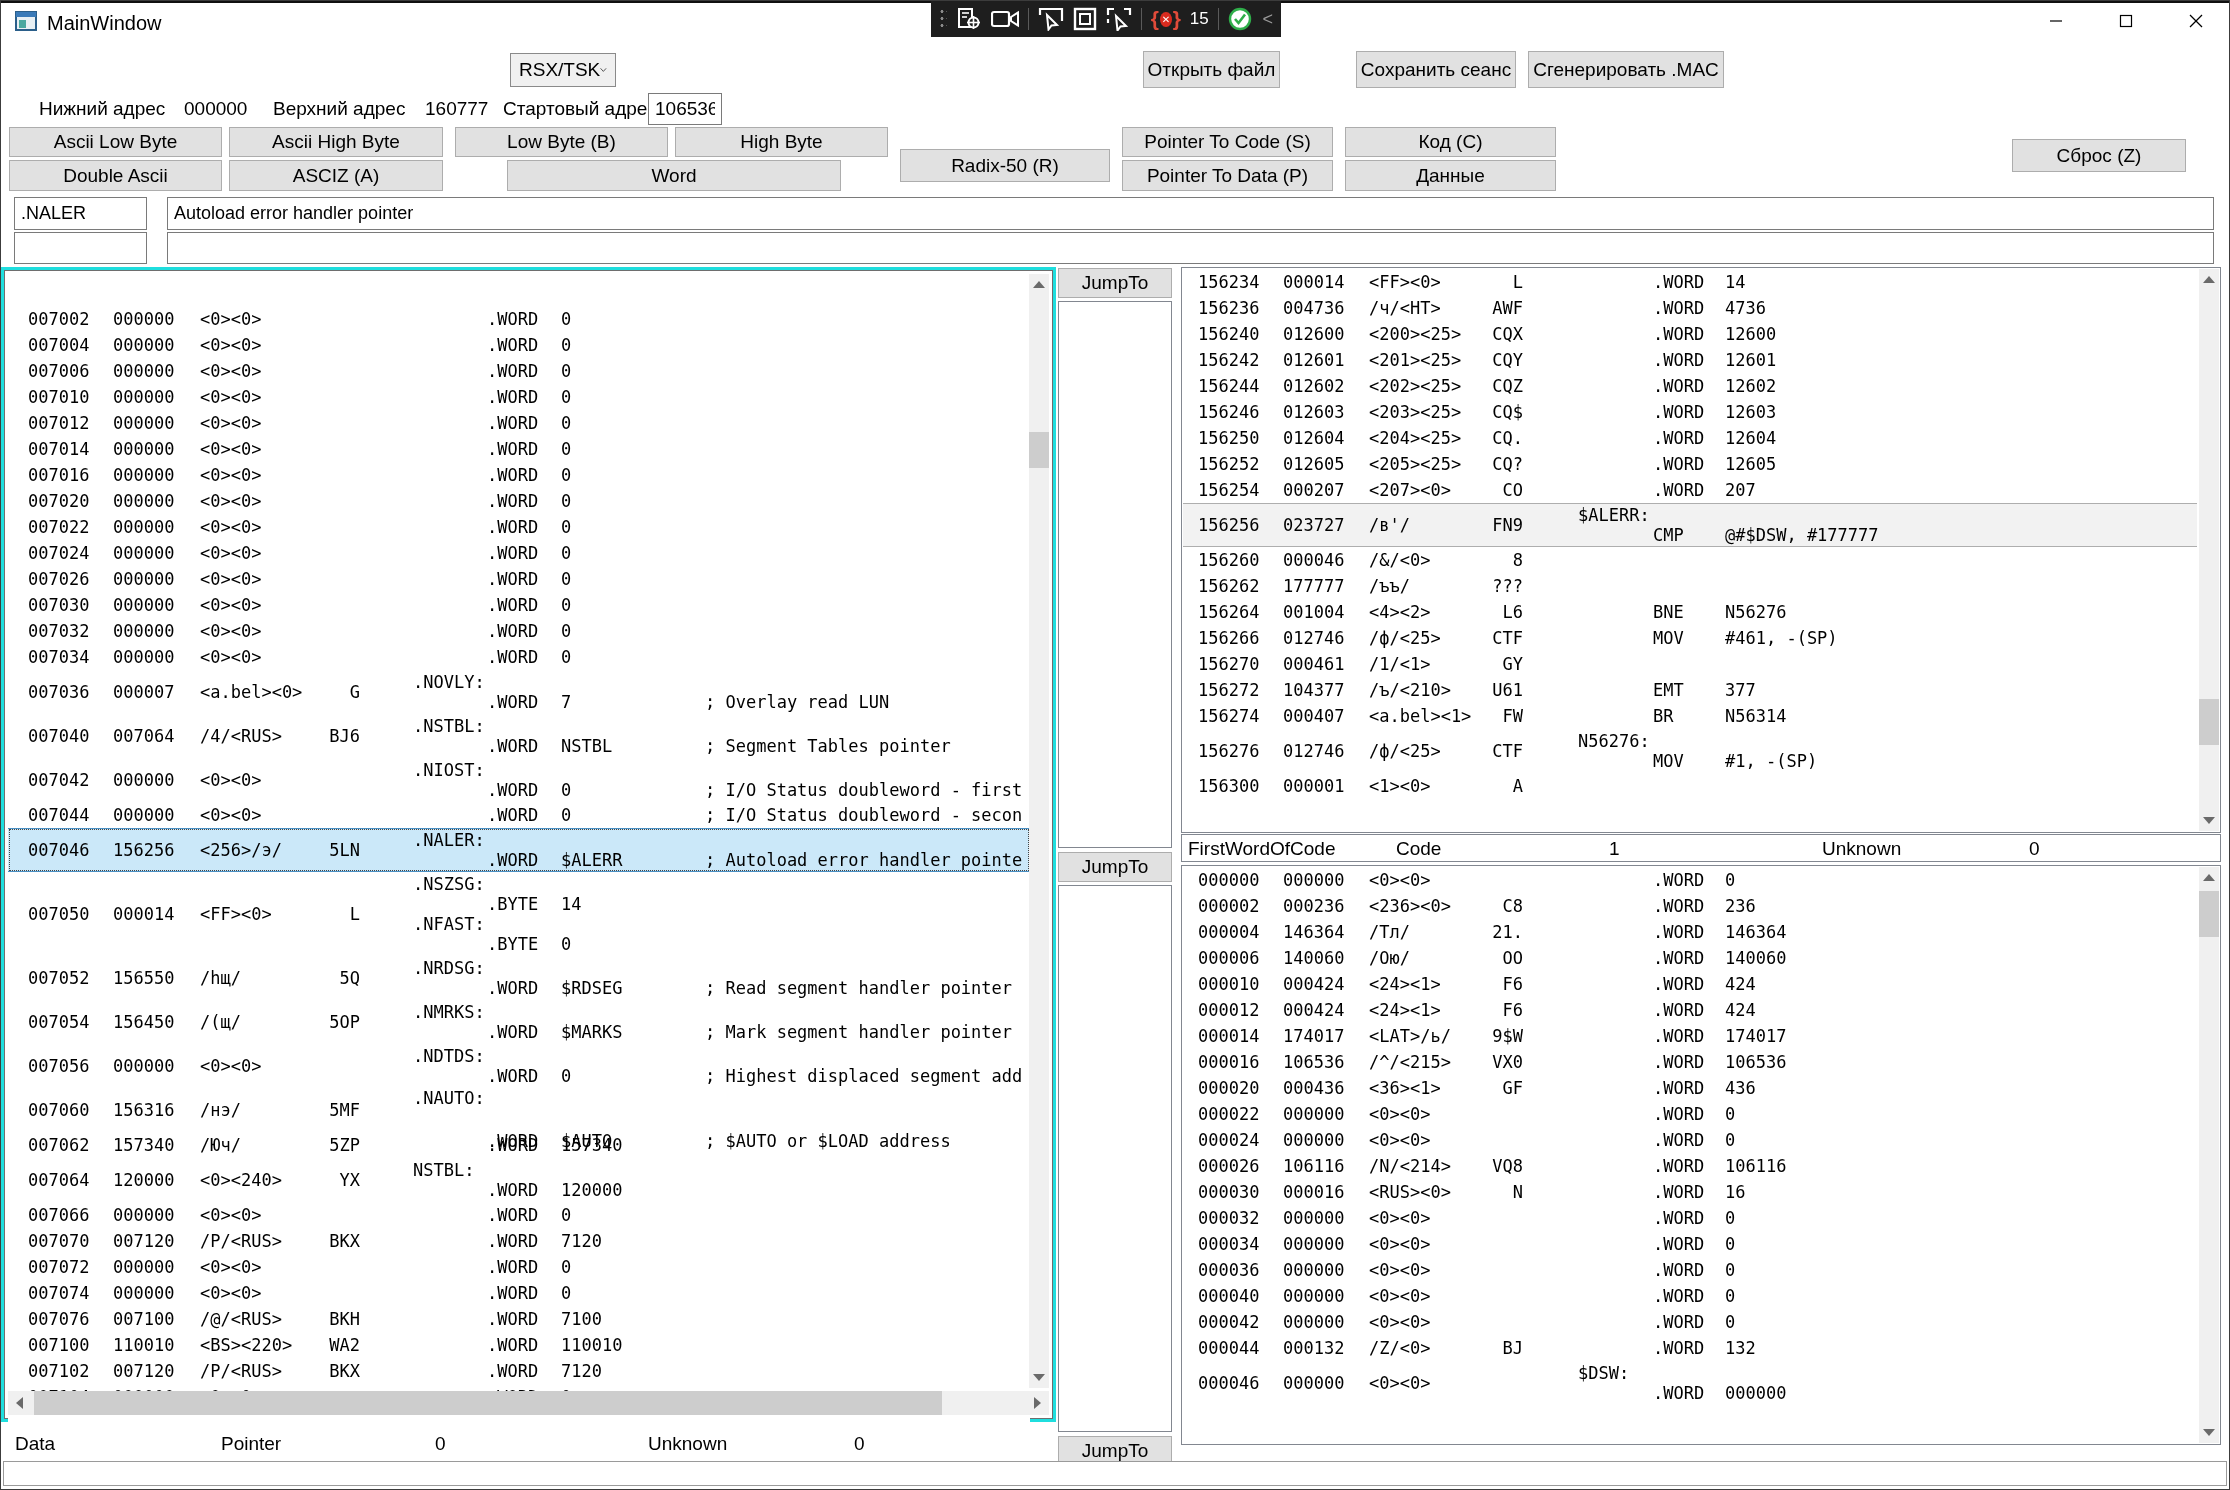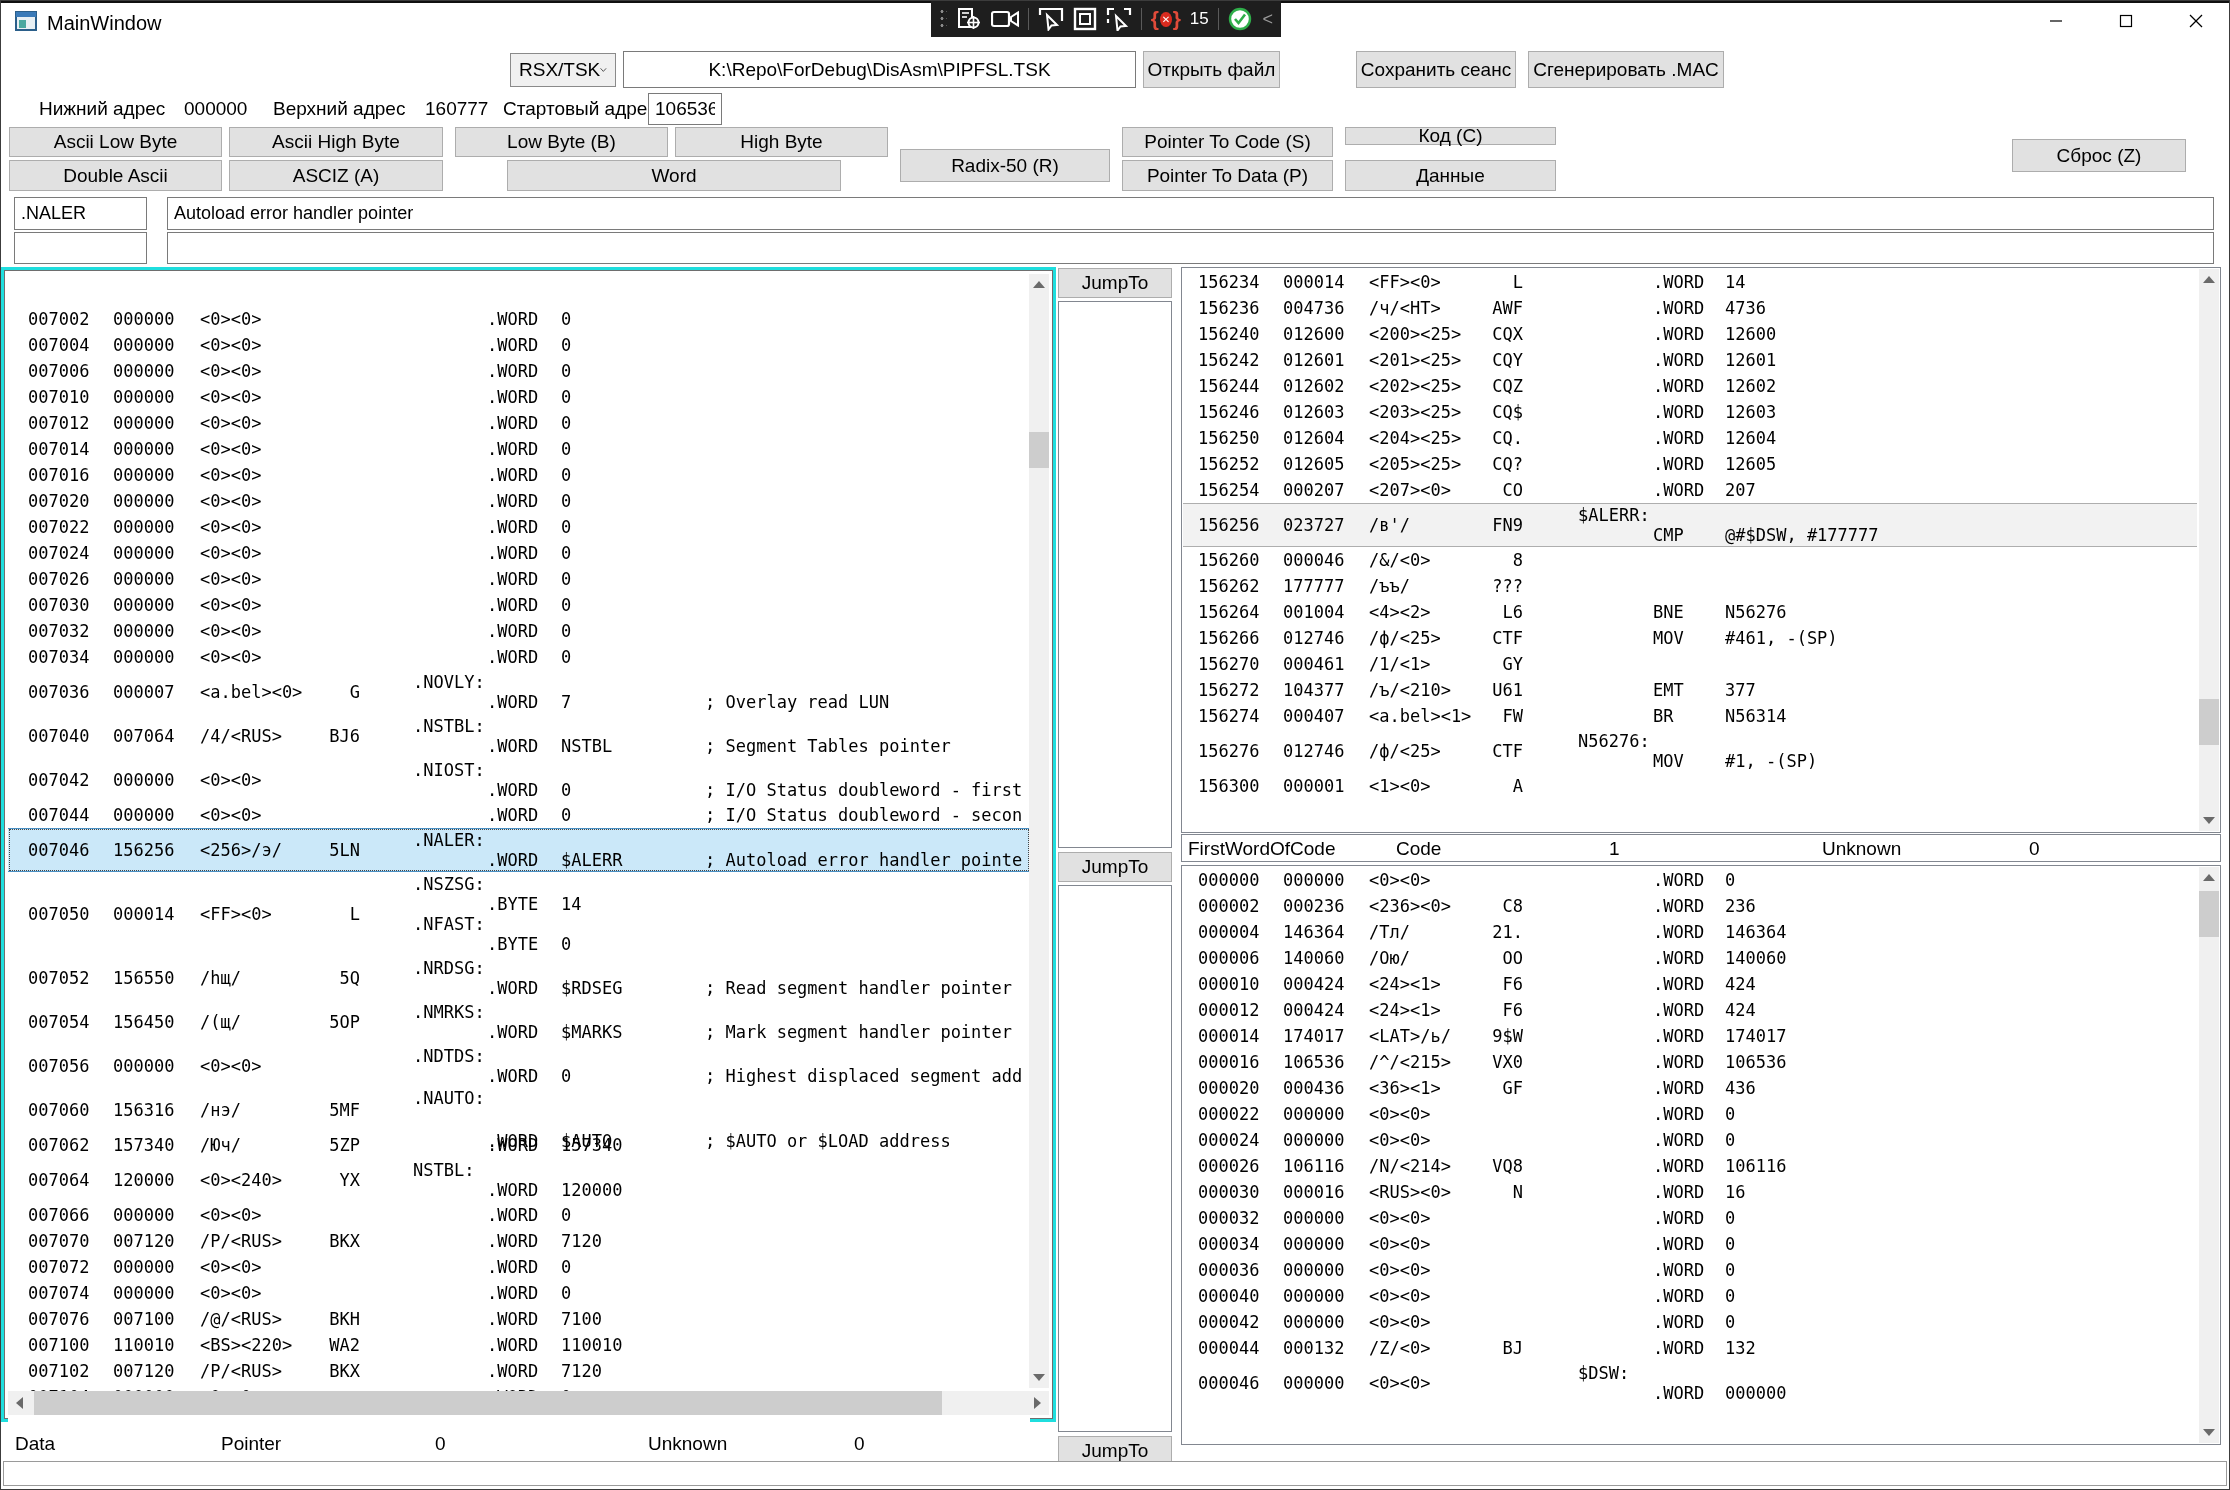--- a/index.html
+++ b/index.html
@@ -147,21 +147,20 @@
         <line x1="14" y1="2" x2="2" y2="14" stroke="#000" stroke-width="1.2"></line>
       </svg>
   </div>
 
   <div class="abs combo" style="left:509px;top:52px;width:106px;height:34px;">
     <span>RSX/TSK</span>
     <svg width="12" height="8" viewBox="0 0 12 8">
         <polyline points="1,1 6,6.5 11,1" fill="none" stroke="#444" stroke-width="1.6"></polyline>
       </svg>
   </div>
-  <input class="abs input" style="left: 622px; top: 50px; width: 513px; height: 37px; text-align: center;" value="K:\Repo\ForDebug\DisAsm\PIPFSL.TSK">
   <div class="abs btn" style="left:1142px;top:50px;width:137px;height:37px;">
       <span>Открыть файл</span>
     </div>
   <div class="abs btn" style="left:1355px;top:50px;width:160px;height:37px;">
       <span>Сохранить сеанс</span>
     </div>
   <div class="abs btn" style="left:1527px;top:50px;width:196px;height:37px;">
       <span>Сгенерировать .MAC</span>
     </div>
 
@@ -183,21 +182,21 @@
     </div>
   <div class="abs btn" style="left:674px;top:126px;width:213px;height:30px;">
       <span>High Byte</span>
     </div>
   <div class="abs btn" style="left:899px;top:148px;width:210px;height:33px;">
       <span>Radix-50 (R)</span>
     </div>
   <div class="abs btn" style="left:1121px;top:126px;width:211px;height:30px;">
       <span>Pointer To Code (S)</span>
     </div>
-  <div class="abs btn" style="left:1344px;top:126px;width:211px;height:18px;">
+  <div class="abs btn" style="left:1344px;top:126px;width:211px;height:30px;">
       <span>Код (C)</span>
     </div>
   <div class="abs btn" style="left:2011px;top:138px;width:174px;height:33px;text-align:right;">
       <span>Сброс (Z)</span>
     </div>
   <div class="abs btn" style="left:8px;top:159px;width:213px;height:31px;">
       <span>Double Ascii</span>
     </div>
   <div class="abs btn" style="left:228px;top:159px;width:214px;height:31px;">
       <span>ASCIZ (A)</span>

